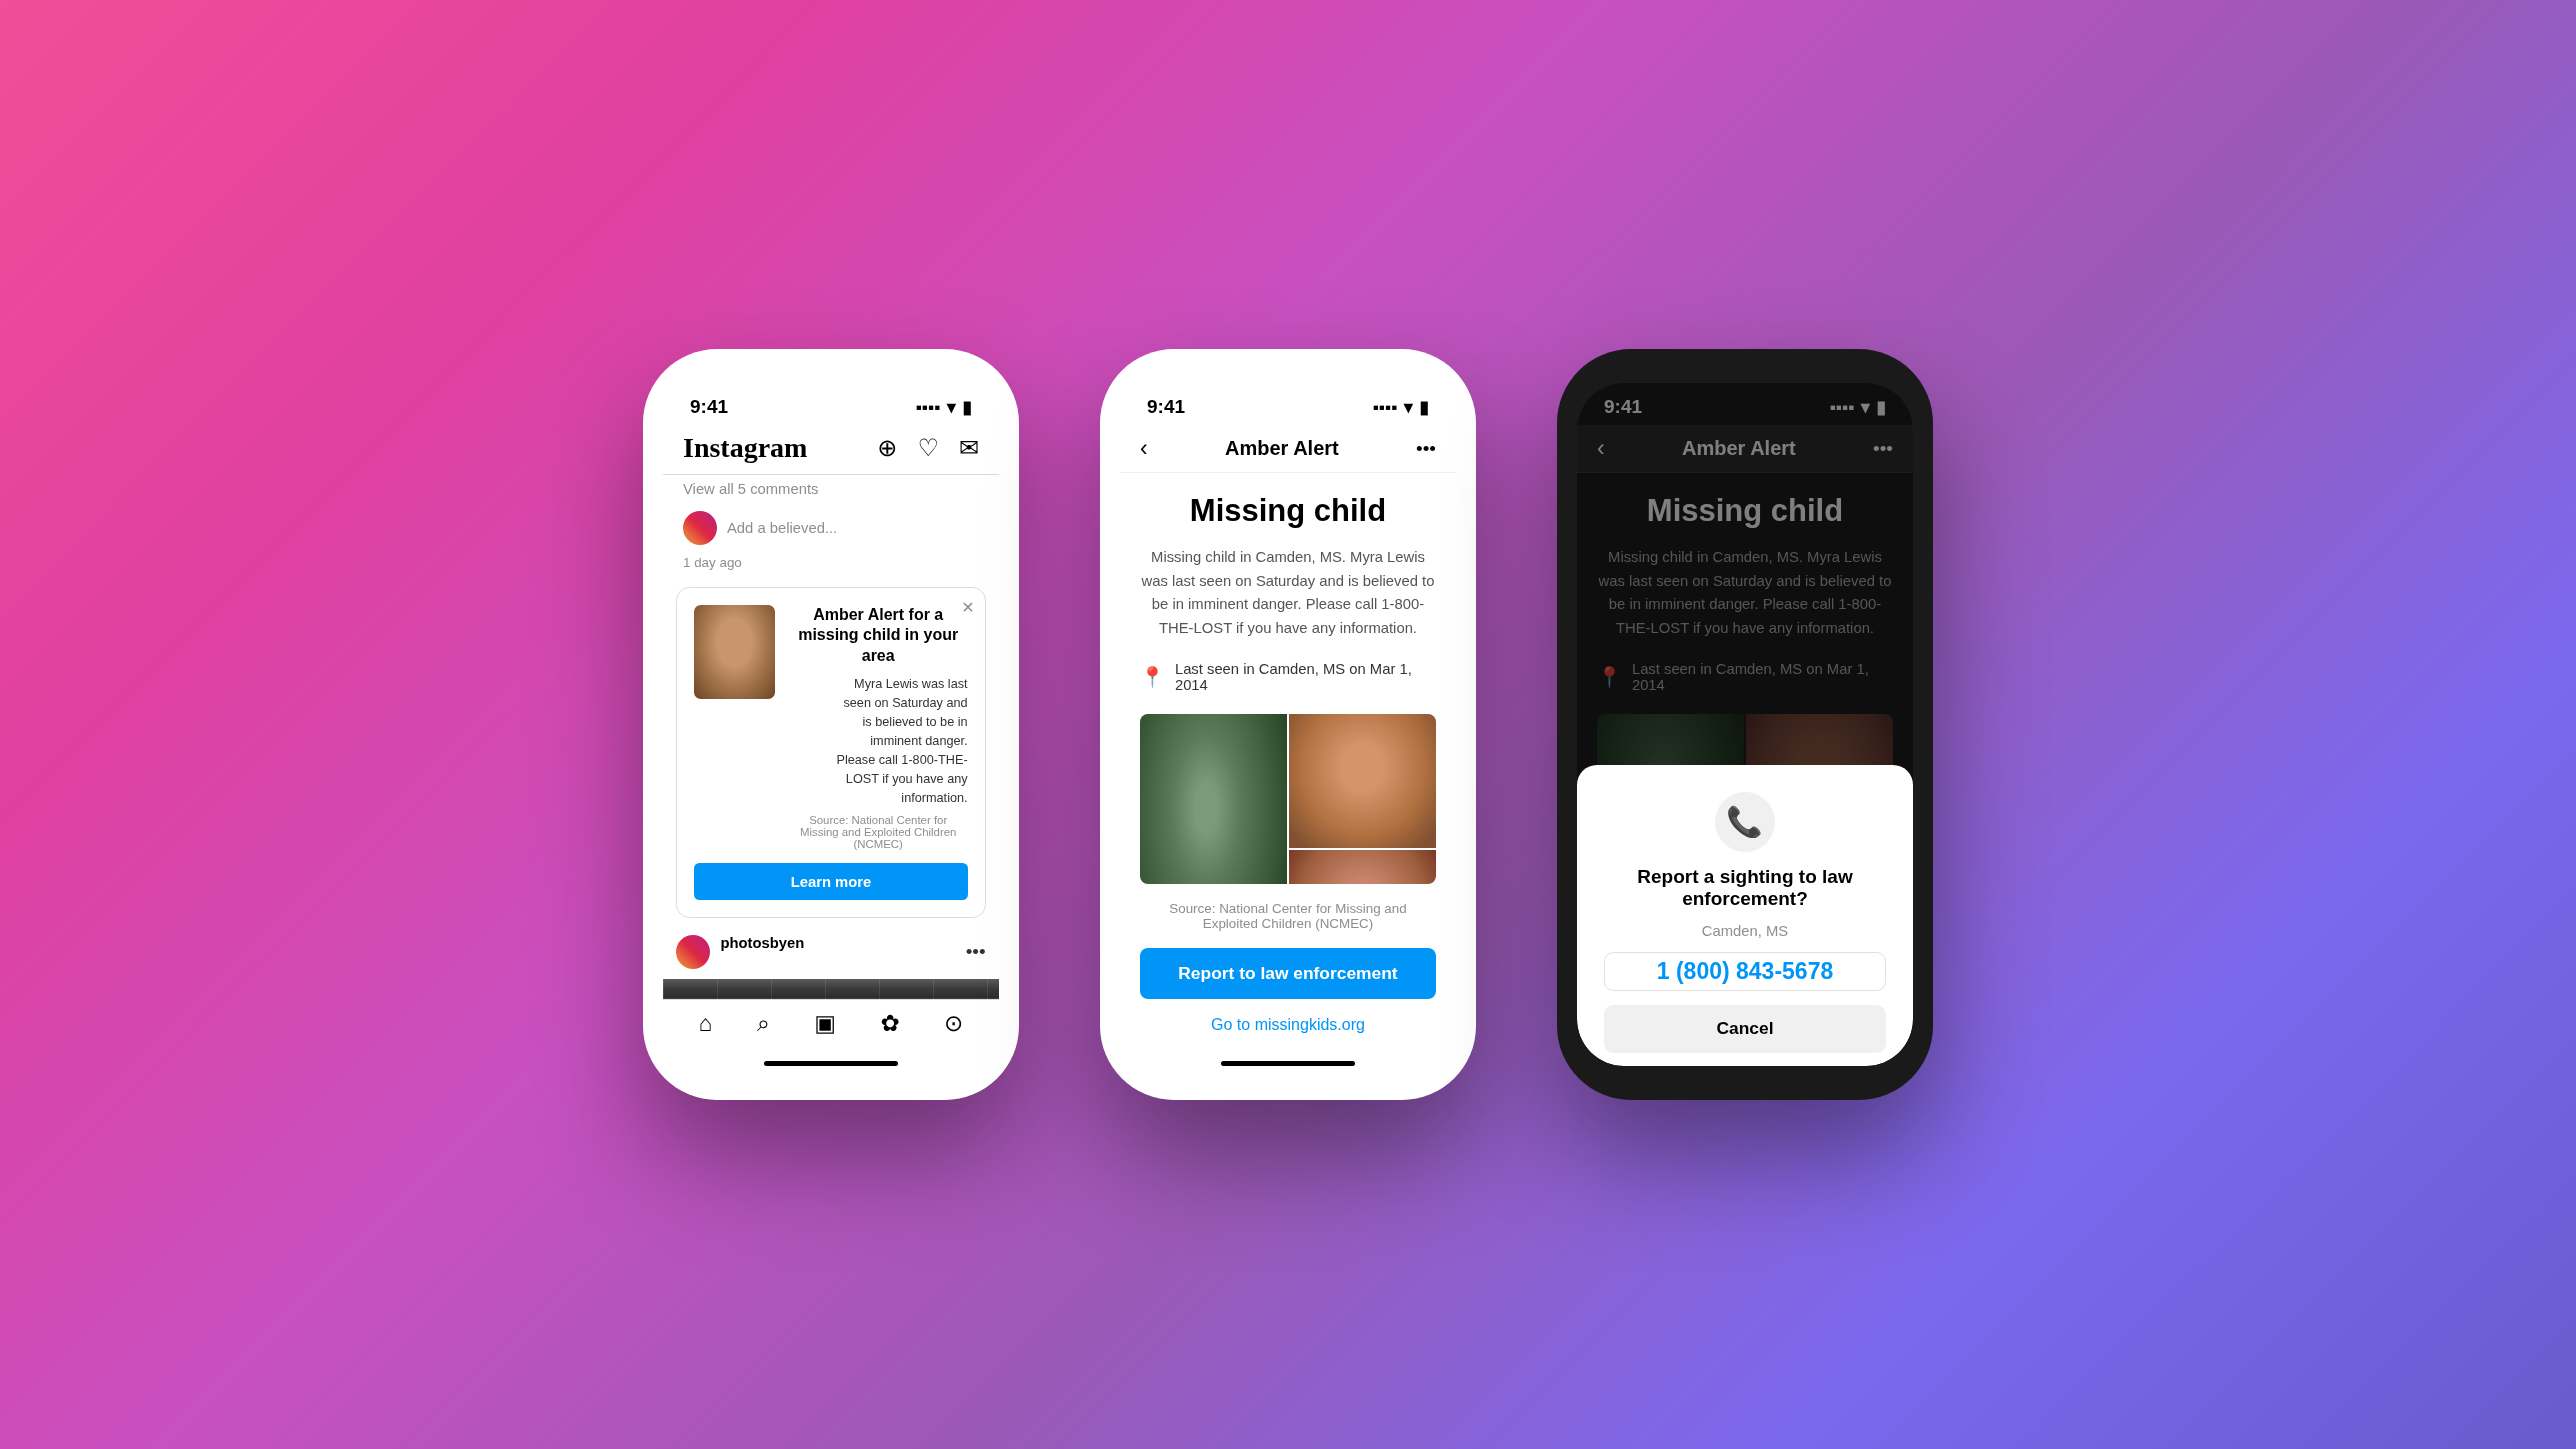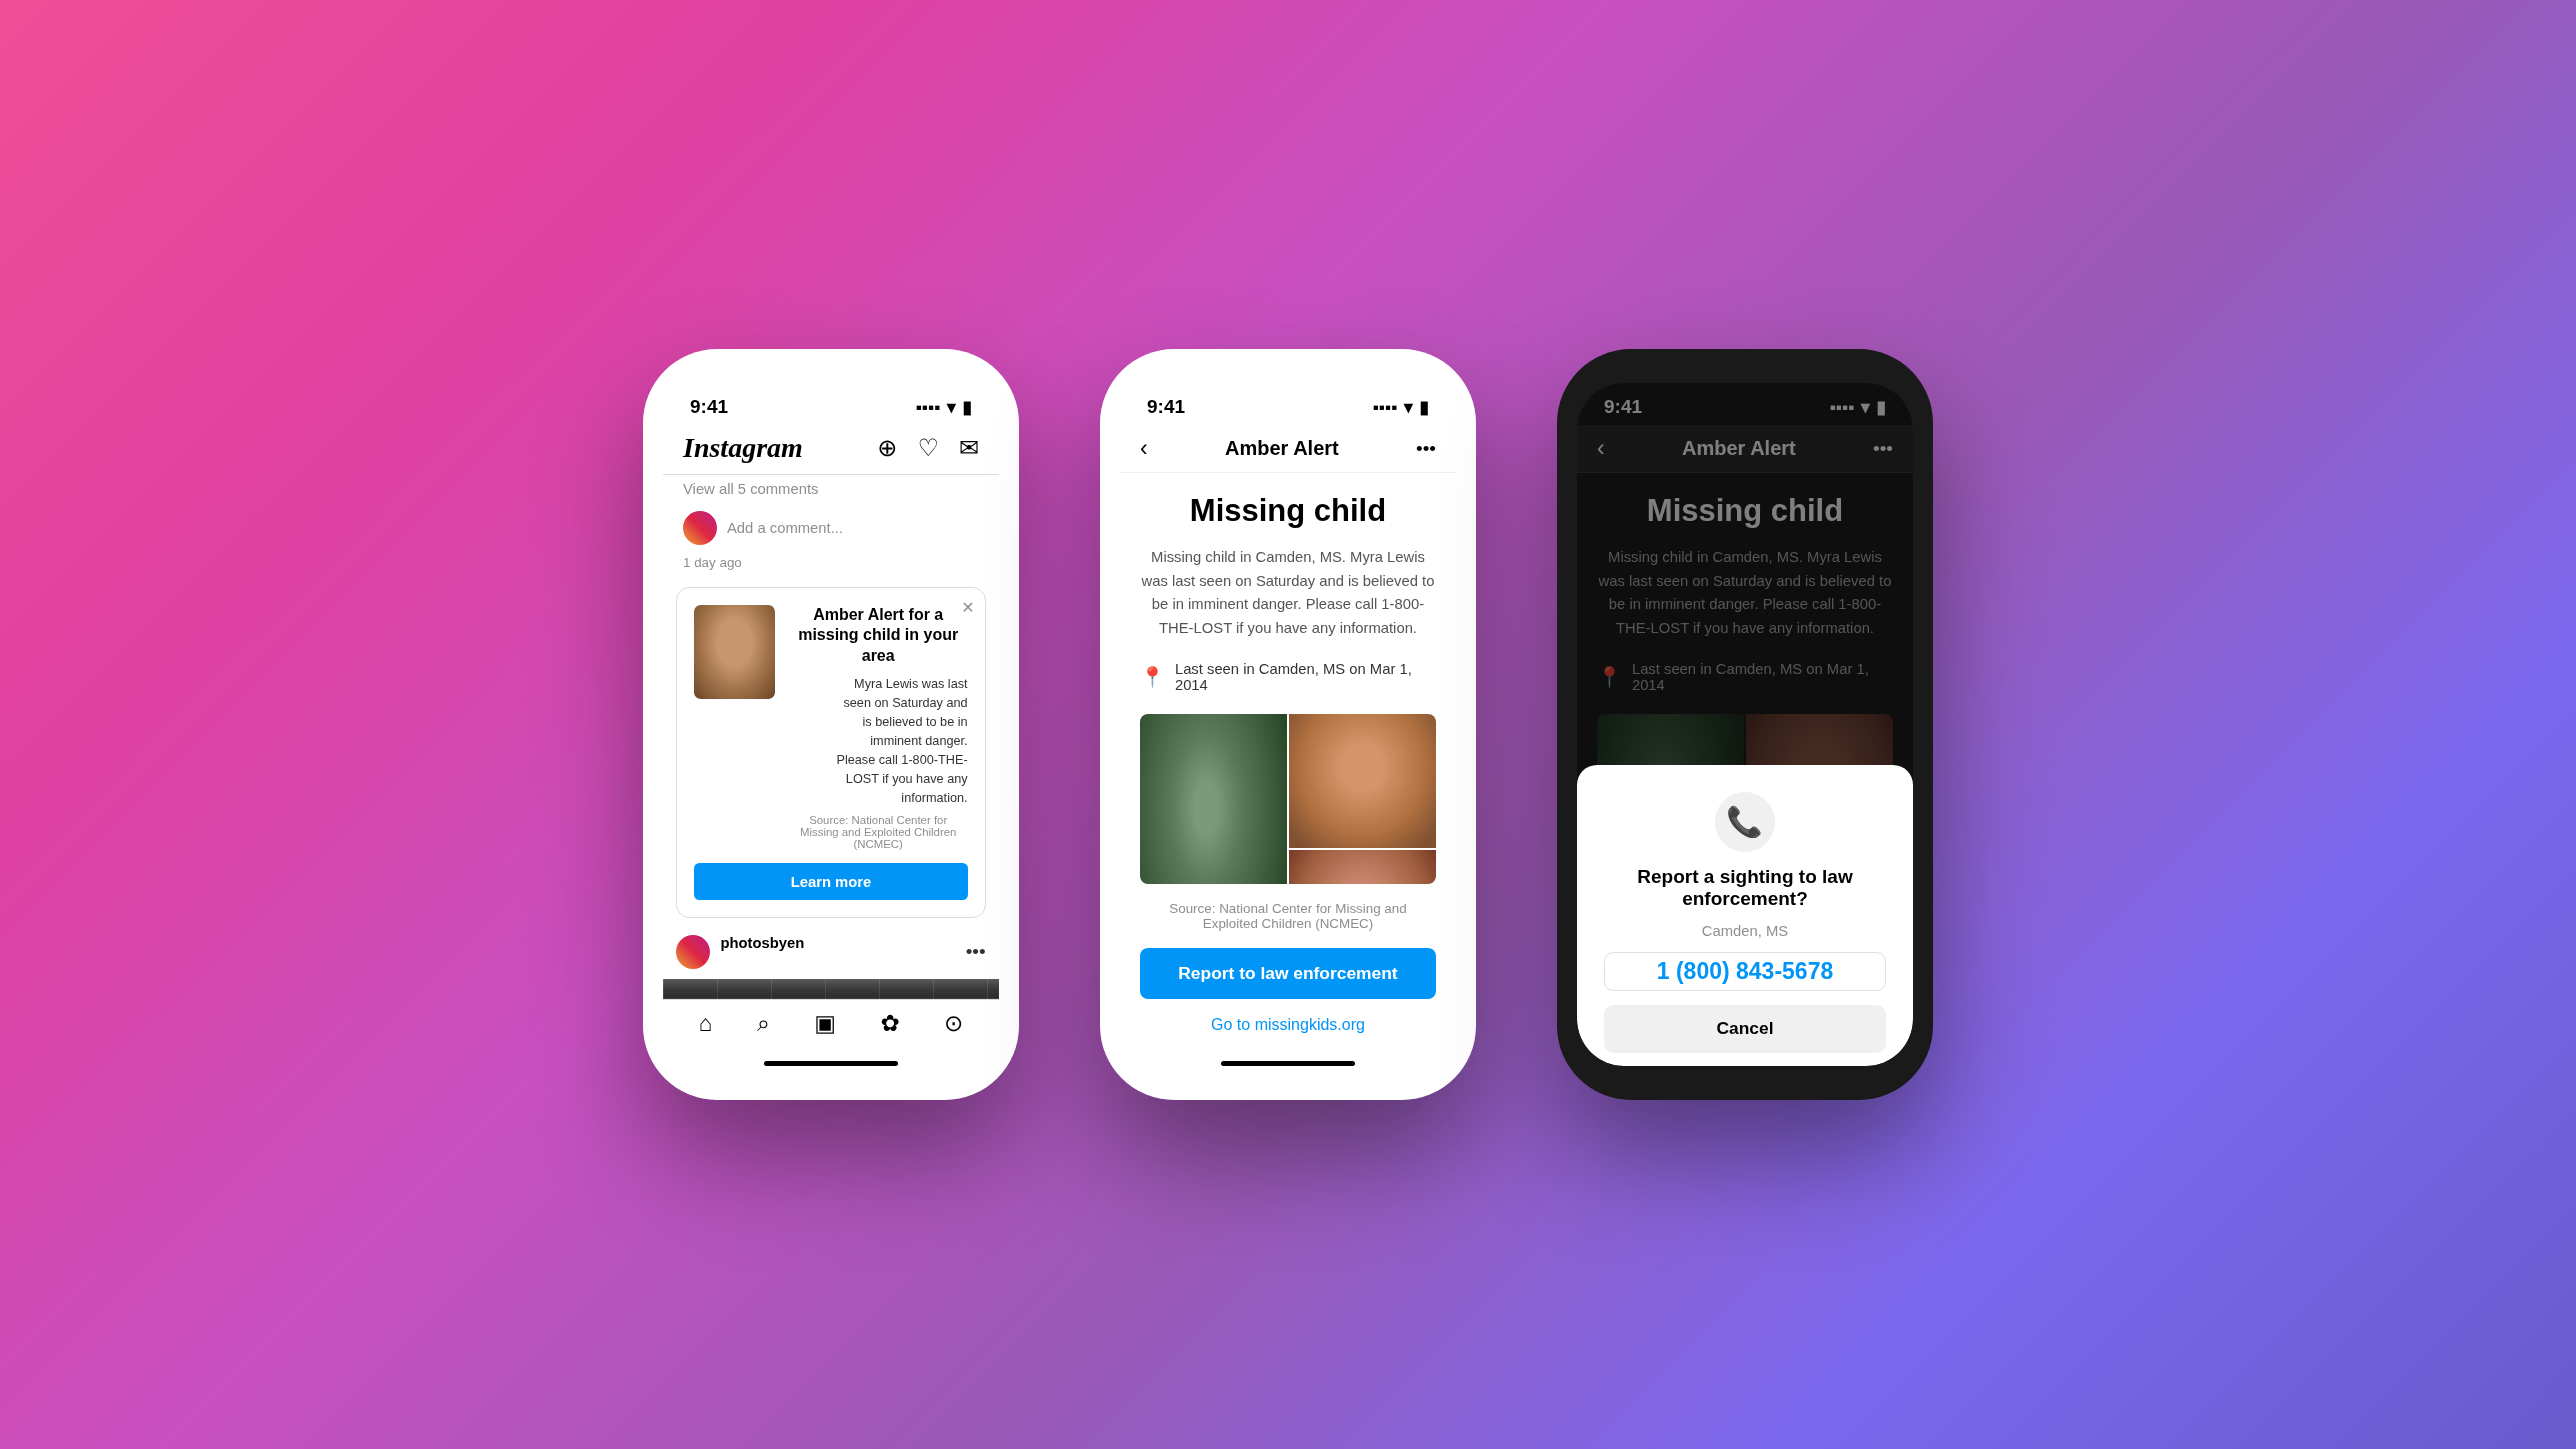--- a/index.html
+++ b/index.html
@@ -69,21 +69,20 @@
       align-items: center;
       padding: 6.7px 20px 10px;
       border-bottom: 0.7px solid #dbdbdb;
     }
 
     .instagram-logo {
       font-family: 'Georgia', serif;
       font-size: 28px;
       font-weight: 700;
       color: #000;
-      font-style: italic;
     }
 
     .header-icons {
       display: flex;
       gap: 20px;
       align-items: center;
     }
 
     .icon-btn {
       font-size: 24px;
@@ -484,21 +483,21 @@
           <span class="icon-btn">⊕</span>
           <span class="icon-btn">♡</span>
           <span class="icon-btn">✉</span>
         </div>
       </div>
 
       <div class="feed-content">
         <div class="view-comments">View all 5 comments</div>
         <div class="add-comment-row">
           <div class="avatar-small"></div>
-          <span class="comment-placeholder">Add a comment...</span>
+          <span class="comment-placeholder">Add a believed...</span>
         </div>
         <div class="time-ago">1 day ago</div>
 
         <div class="amber-alert-card">
           <span class="close-btn">✕</span>
           <div class="alert-card-content">
             <div class="child-photo-small">
               <div class="child-face-small"></div>
             </div>
             <div class="alert-text-content">

